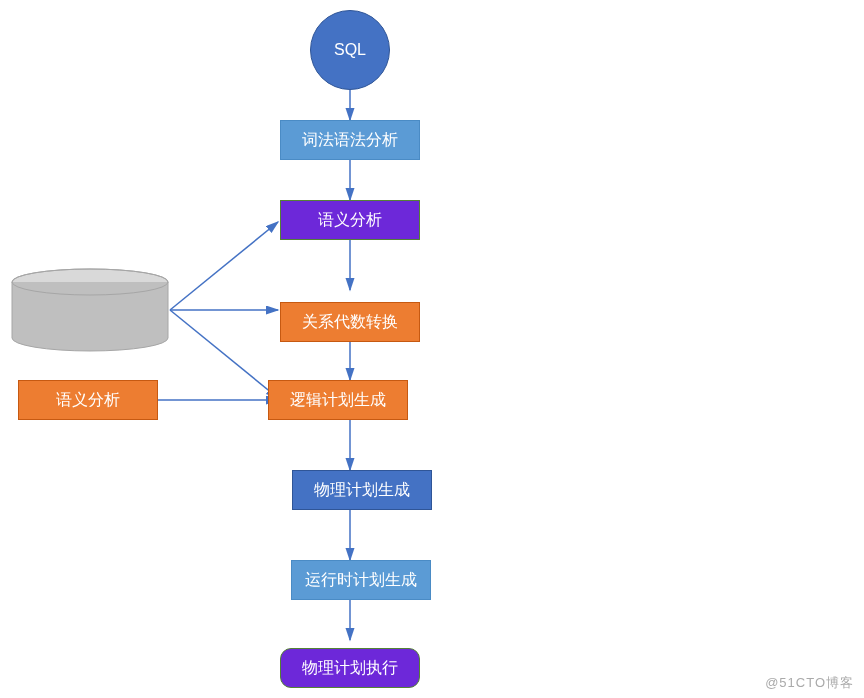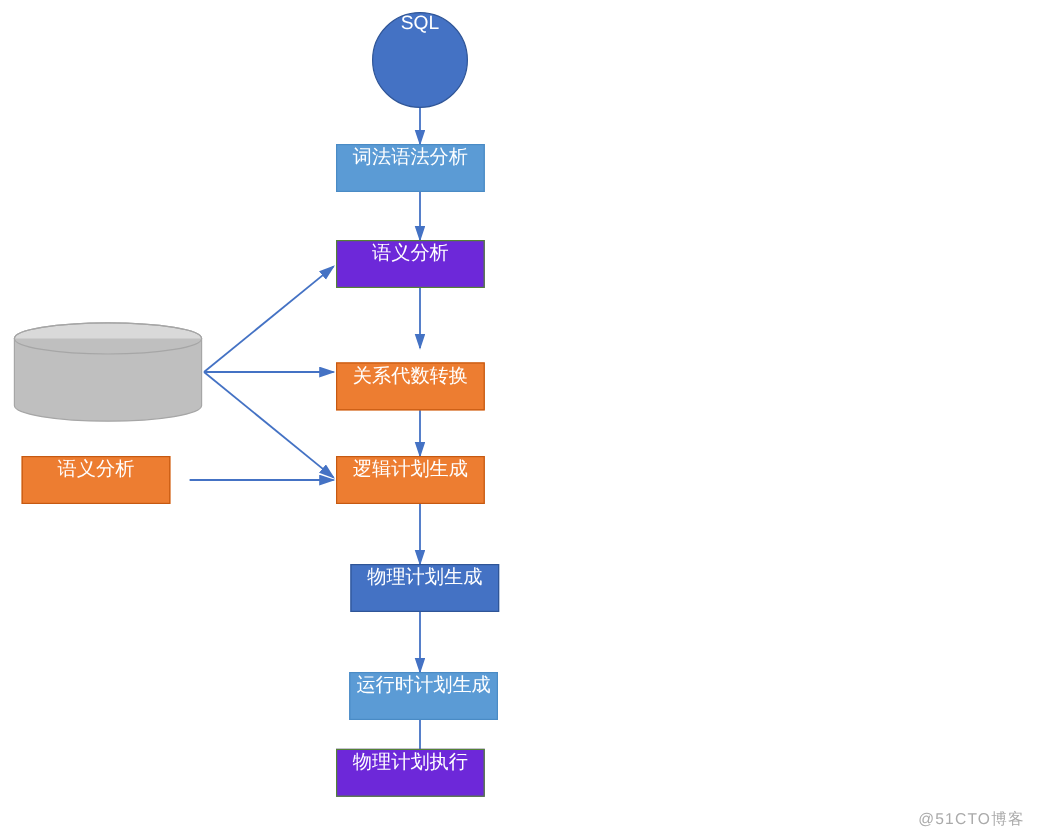--- a/index.html
+++ b/index.html
@@ -6,26 +6,27 @@
     body {
       width: 864px;
       height: 698px;
       position: relative;
       font-family: "Microsoft YaHei", Arial, sans-serif;
       background: #fff;
     }
     .node-box {
       position: absolute;
       display: flex;
+      align-items: center;
       justify-content: center;
       color: #fff;
       font-size: 16px;
       border: 1px solid rgba(0,0,0,0.15);
     }
-    .rect { width: 124px; height: 40px; }
+    .rect { width: 140px; height: 40px; }
     .circle {
       width: 80px; height: 80px;
       border-radius: 50%;
       background: #4472C4;
       border: 1px solid #2F5597;
     }
     .blue { background: #5B9BD5; border-color: #4A8BC5; }
     .darkblue { background: #4472C4; border-color: #2F5597; }
     .green { background: #6d28d9; border-color: #548235; }
     .orange { background: #ED7D31; border-color: #C65911; }
@@ -92,33 +93,33 @@
 </div>
 
 <div class="node-box rect green" style="left:280px; top:200px;">
   <span>语义分析</span>
 </div>
 
 <div class="node-box rect orange" style="left:280px; top:302px;">
   <span>关系代数转换</span>
 </div>
 
-<div class="node-box rect orange" style="left:280px; top:380px;font-family:Liberation Serif, serif;">
+<div class="node-box rect orange" style="left:268px; top:380px;font-family:Liberation Serif, serif;">
   <span>逻辑计划生成</span>
 </div>
 
 <div class="node-box rect darkblue" style="left:292px; top:470px;">
   <span>物理计划生成</span>
 </div>
 
 <div class="node-box rect blue" style="left:291px; top:560px;">
   <span>运行时计划生成</span>
 </div>
 
-<div class="node-box rect green" style="left:280px; top:624px;">
+<div class="node-box rect green" style="left:280px; top:648px;border-radius:11px;">
   <span>物理计划执行</span>
 </div>
 
 <div class="cylinder" style="left:10px; top:268px;">
   <svg class="cylinder-svg" viewBox="0 0 160 84">
     <ellipse cx="80" cy="14" rx="78" ry="13" fill="#D9D9D9" stroke="#A6A6A6" stroke-width="1"></ellipse>
     <path d="M2,14 L2,70 A78,13 0 0 0 158,70 L158,14" fill="#BFBFBF" stroke="#A6A6A6" stroke-width="1"></path>
     <ellipse cx="80" cy="14" rx="78" ry="13" fill="none" stroke="#A6A6A6" stroke-width="1"></ellipse>
   </svg>
 </div>

